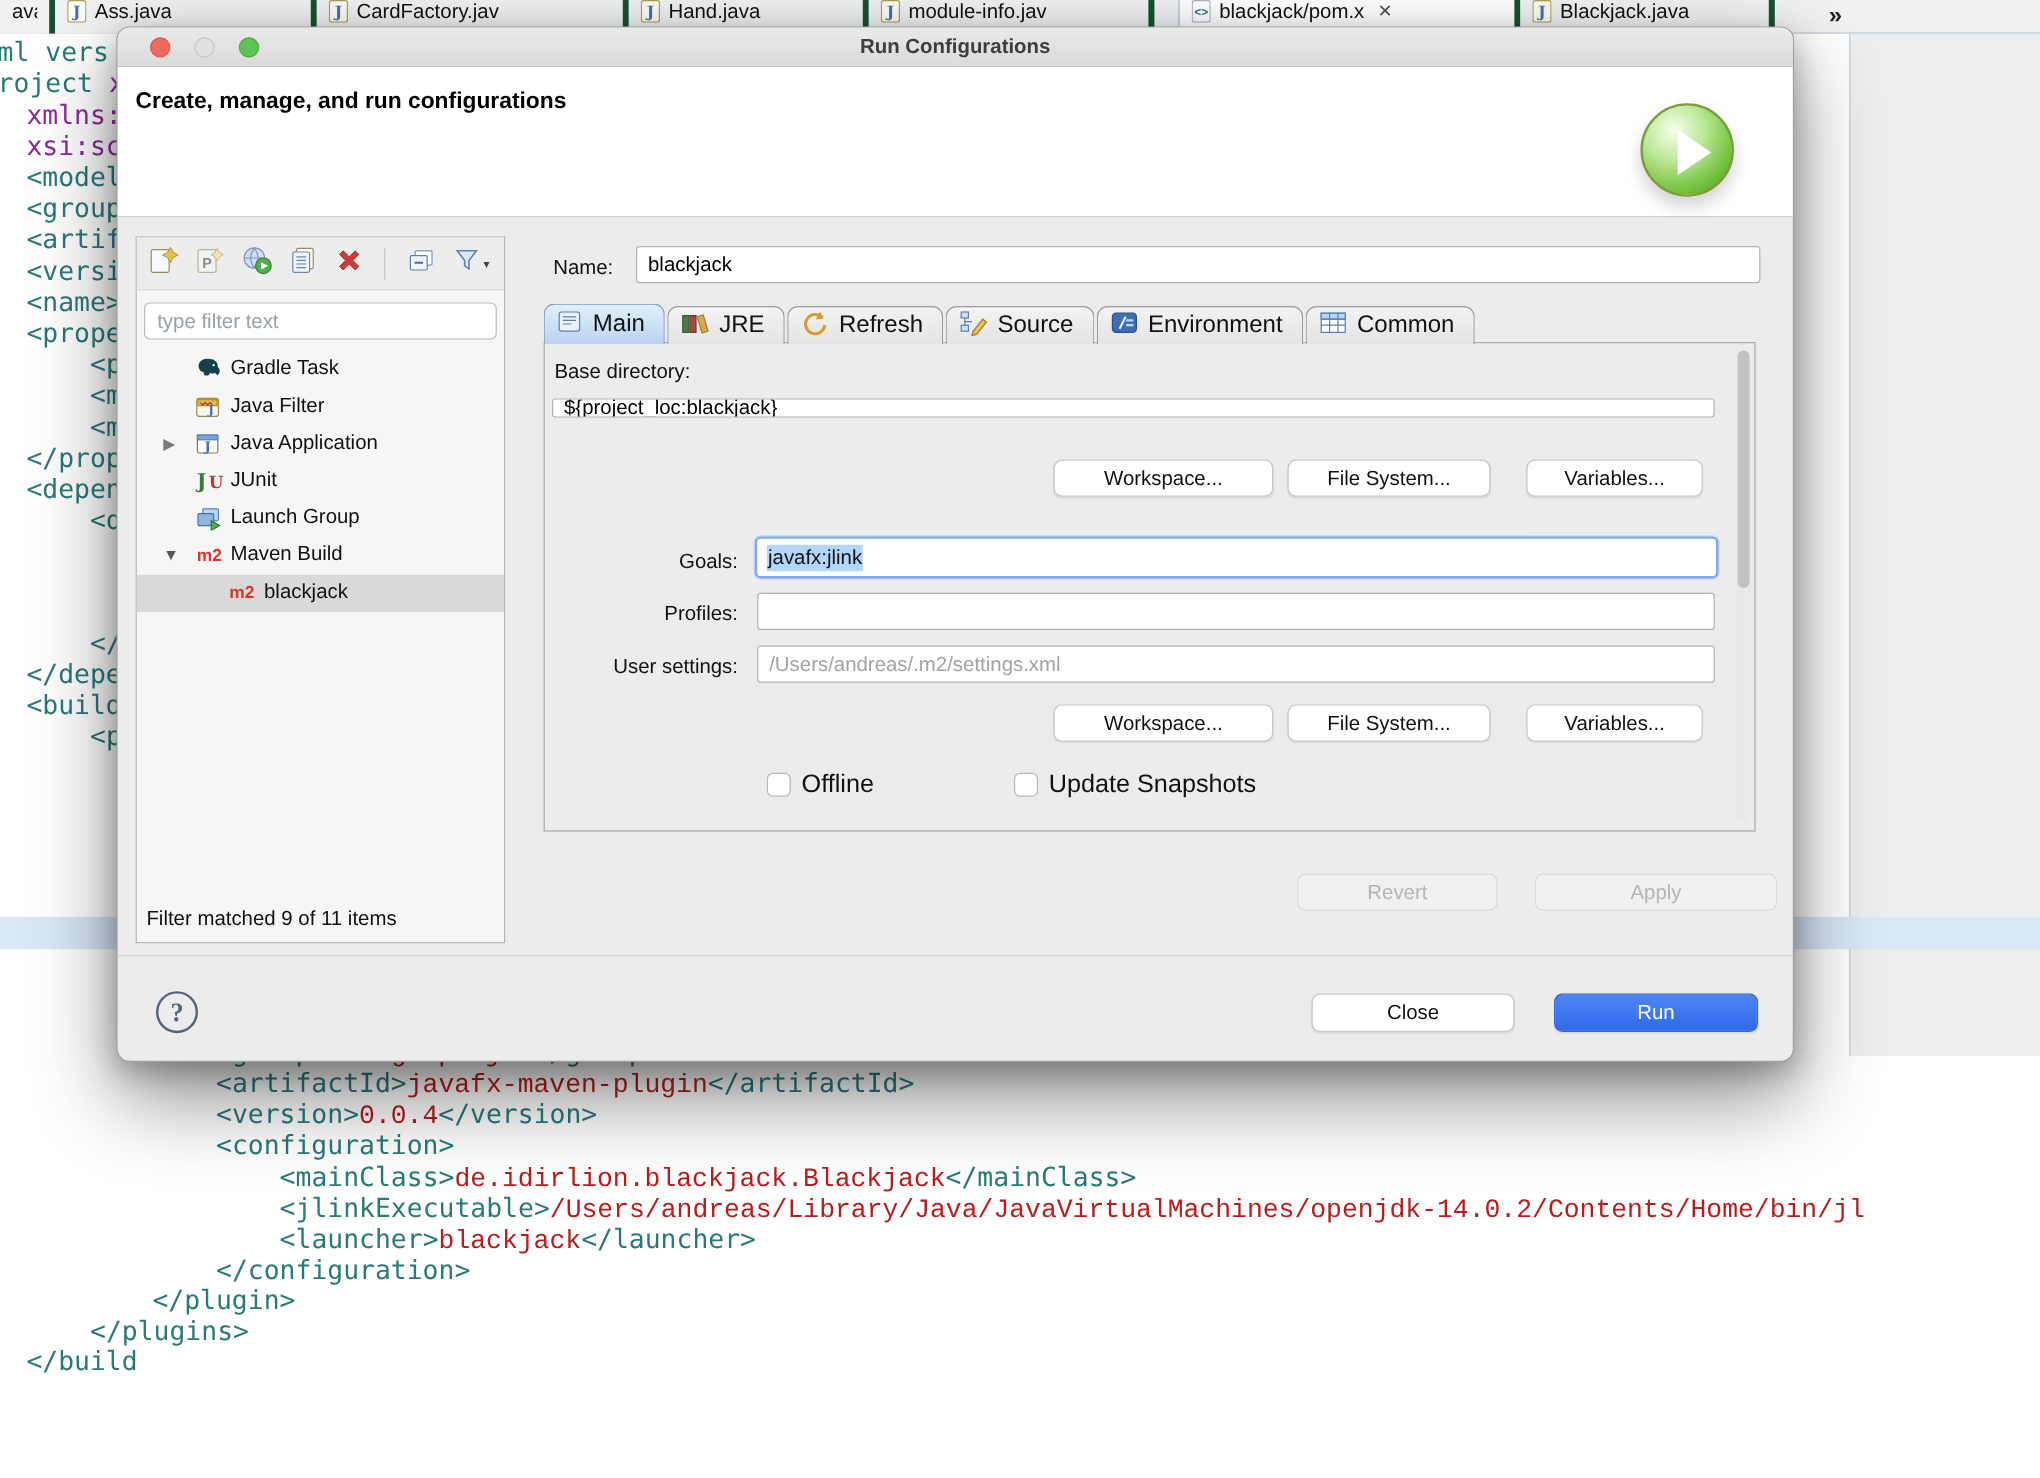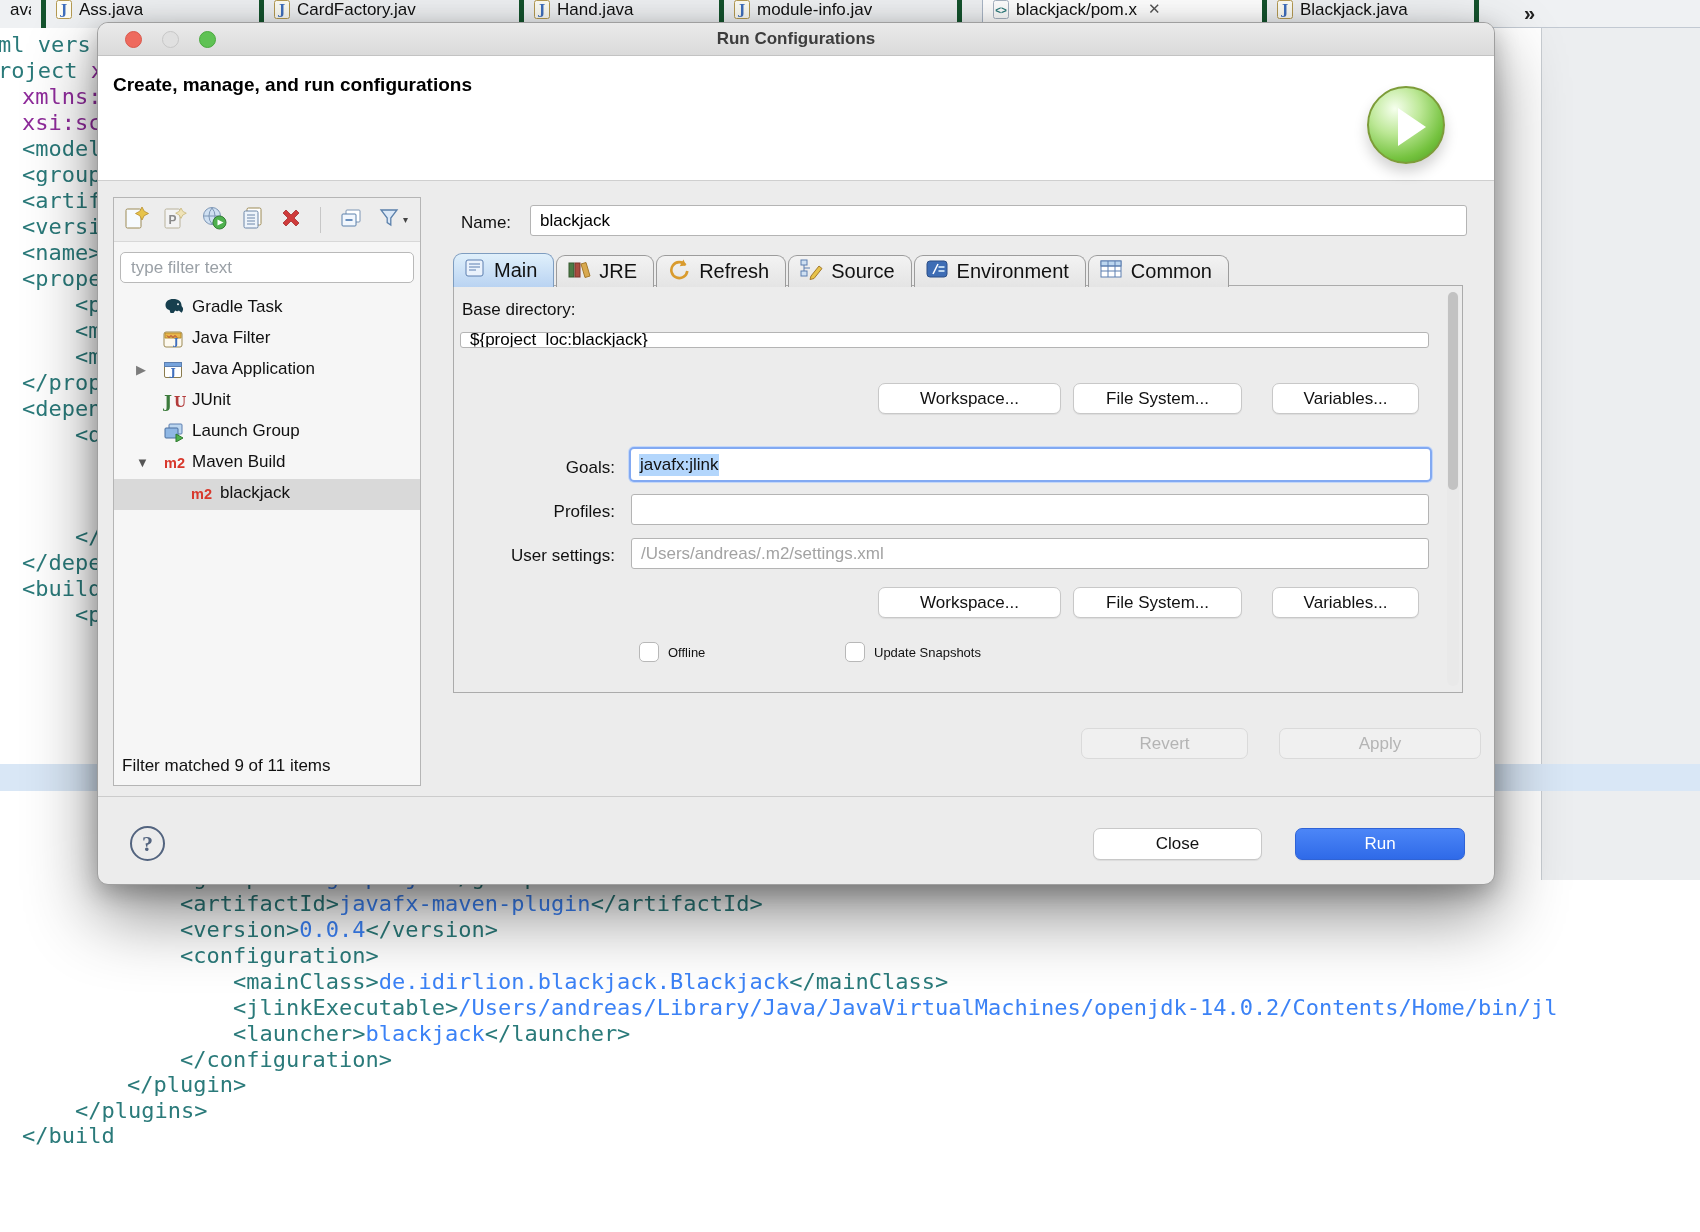--- a/index.html
+++ b/index.html
@@ -25,21 +25,21 @@
   .right-gray-panel { position:absolute; left:1541px; top:28px; width:159px; height:852px;
     background:#eceef0; border-left:1px solid #c8cdd2; z-index:1; }
   .selected-line-band { position:absolute; left:0; top:764px; width:1700px; height:27px;
     z-index:2; }
 
   .code-layer { position:absolute; left:0; top:0; width:1700px; height:1232px; z-index:3; }
   .codeline { position:absolute; font-family:"DejaVu Sans Mono", monospace;
     font-size:22px; line-height:26px; white-space:pre; }
   .c-tag  { color:#2a7a7a; }
   .c-attr { color:#8f2b9b; }
-  .c-text { color:#3b82f6; }
+  .c-text { color:#b91c1c;font-family:Liberation Mono, monospace; }
 
   
   .dialog { position:absolute; left:97px; top:22px; width:1398px; height:863px;
     background:#ececec; border:1px solid #9f9f9f; border-radius:11px;
     box-shadow:0 30px 70px rgba(0,0,0,.45), 0 8px 24px rgba(0,0,0,.25);
     z-index:10; overflow:hidden; }
 
   .titlebar { position:relative; height:33px; background:linear-gradient(#eaeaea,#dadada);
     border-bottom:1px solid #c3c3c3; }
   .dlg-title { text-align:center; line-height:32px; font-size:17px; font-weight:600; color:#3d3d3d; }
@@ -120,21 +120,21 @@
   .picker-row-2 { top:301px; }
   .picker-row .btn:nth-child(1) { left:424px; width:183px; }
   .picker-row .btn:nth-child(2) { left:619px; width:169px; }
   .picker-row .btn:nth-child(3) { left:818px; width:147px; }
 
   .checkbox-row { position:absolute; top:356px; left:0; width:100%; height:26px; }
   .cbwrap { position:absolute; display:flex; align-items:center; gap:9px; }
   .cbwrap:nth-child(1) { left:185px; }
   .cbwrap:nth-child(2) { left:391px; }
   .cbox { width:20px; height:20px; background:#fff; border:1px solid #b8b8b8; border-radius:5px; }
-  .cblabel { font-size:13px; }
+  .cblabel { font-size:21px; }
 
   .content-scrollbar { position:absolute; right:3px; top:6px; width:12px; height:394px;
     background:#e9e9e9; border-radius:6px; }
   .content-scrollbar .thumb { position:absolute; left:1px; top:0; width:10px; height:198px;
     background:#c2c2c2; border-radius:6px; }
 
   .btn.disabled { background:#f0f0f0; border-color:#dadada; color:#b4b4b4; box-shadow:none; }
   .revert-btn { position:absolute; left:983px; top:705px; width:167px; height:31px; }
   .apply-btn  { position:absolute; left:1181px; top:705px; width:202px; height:31px; }
 

